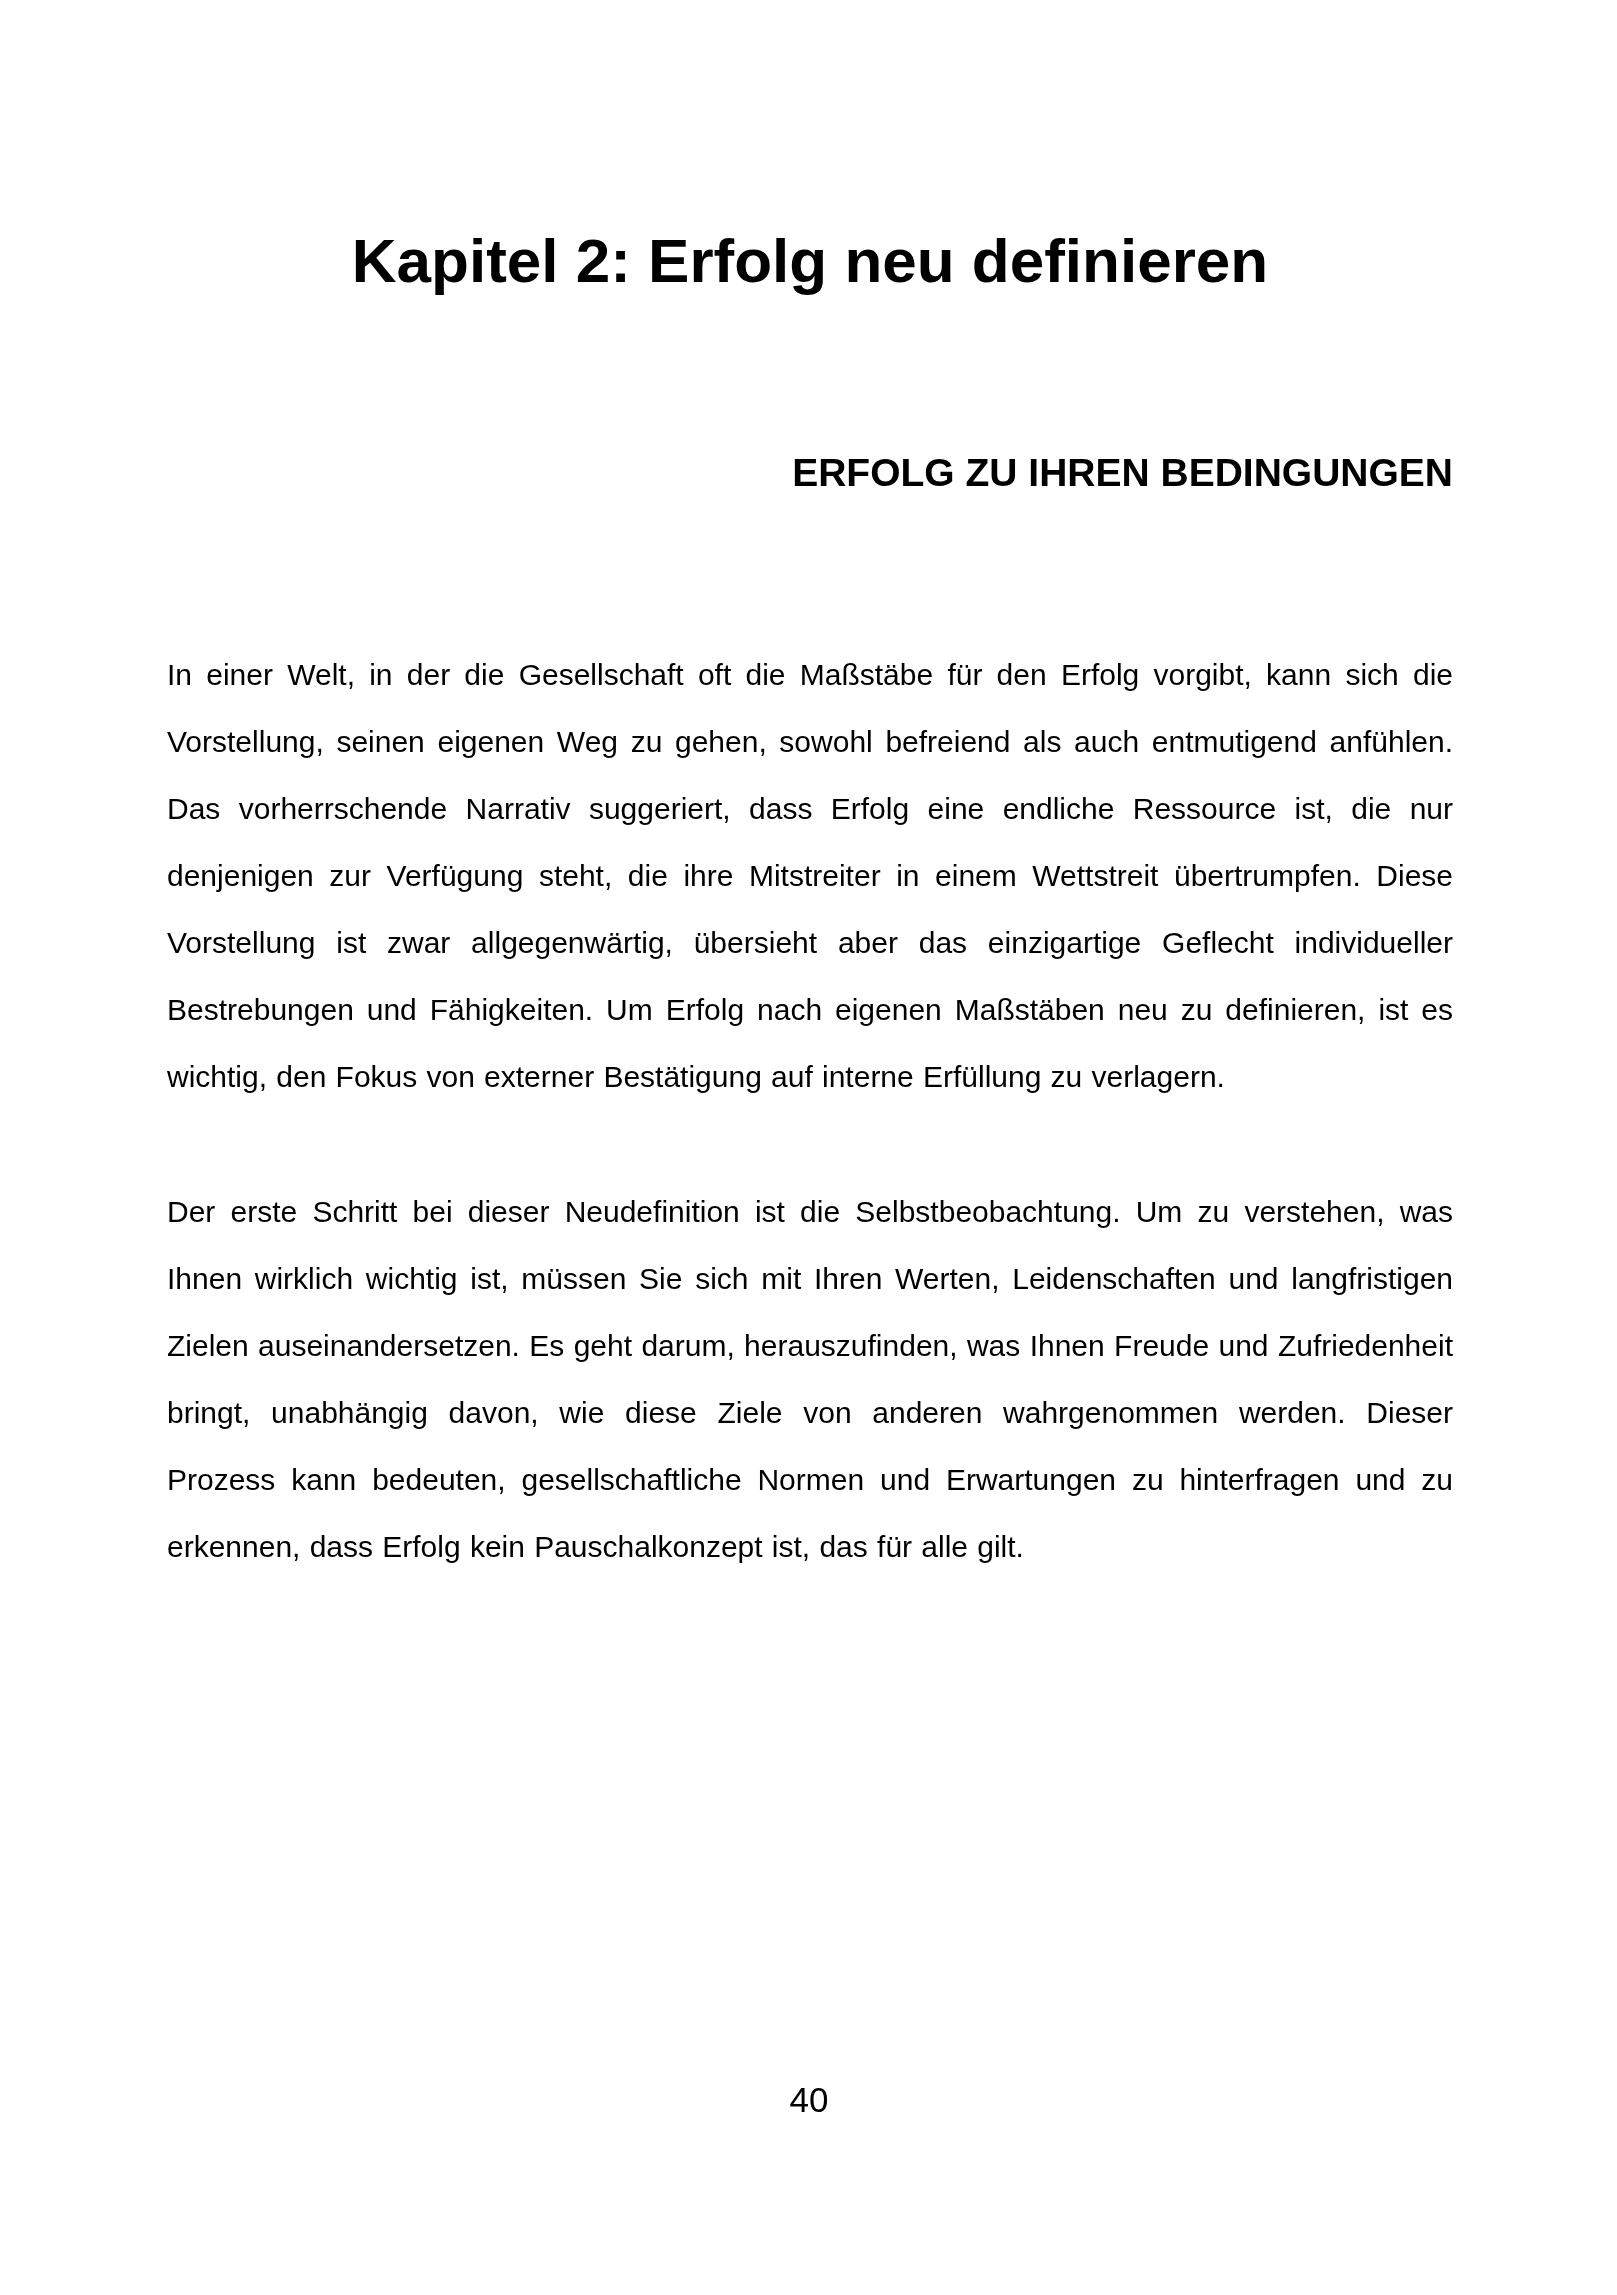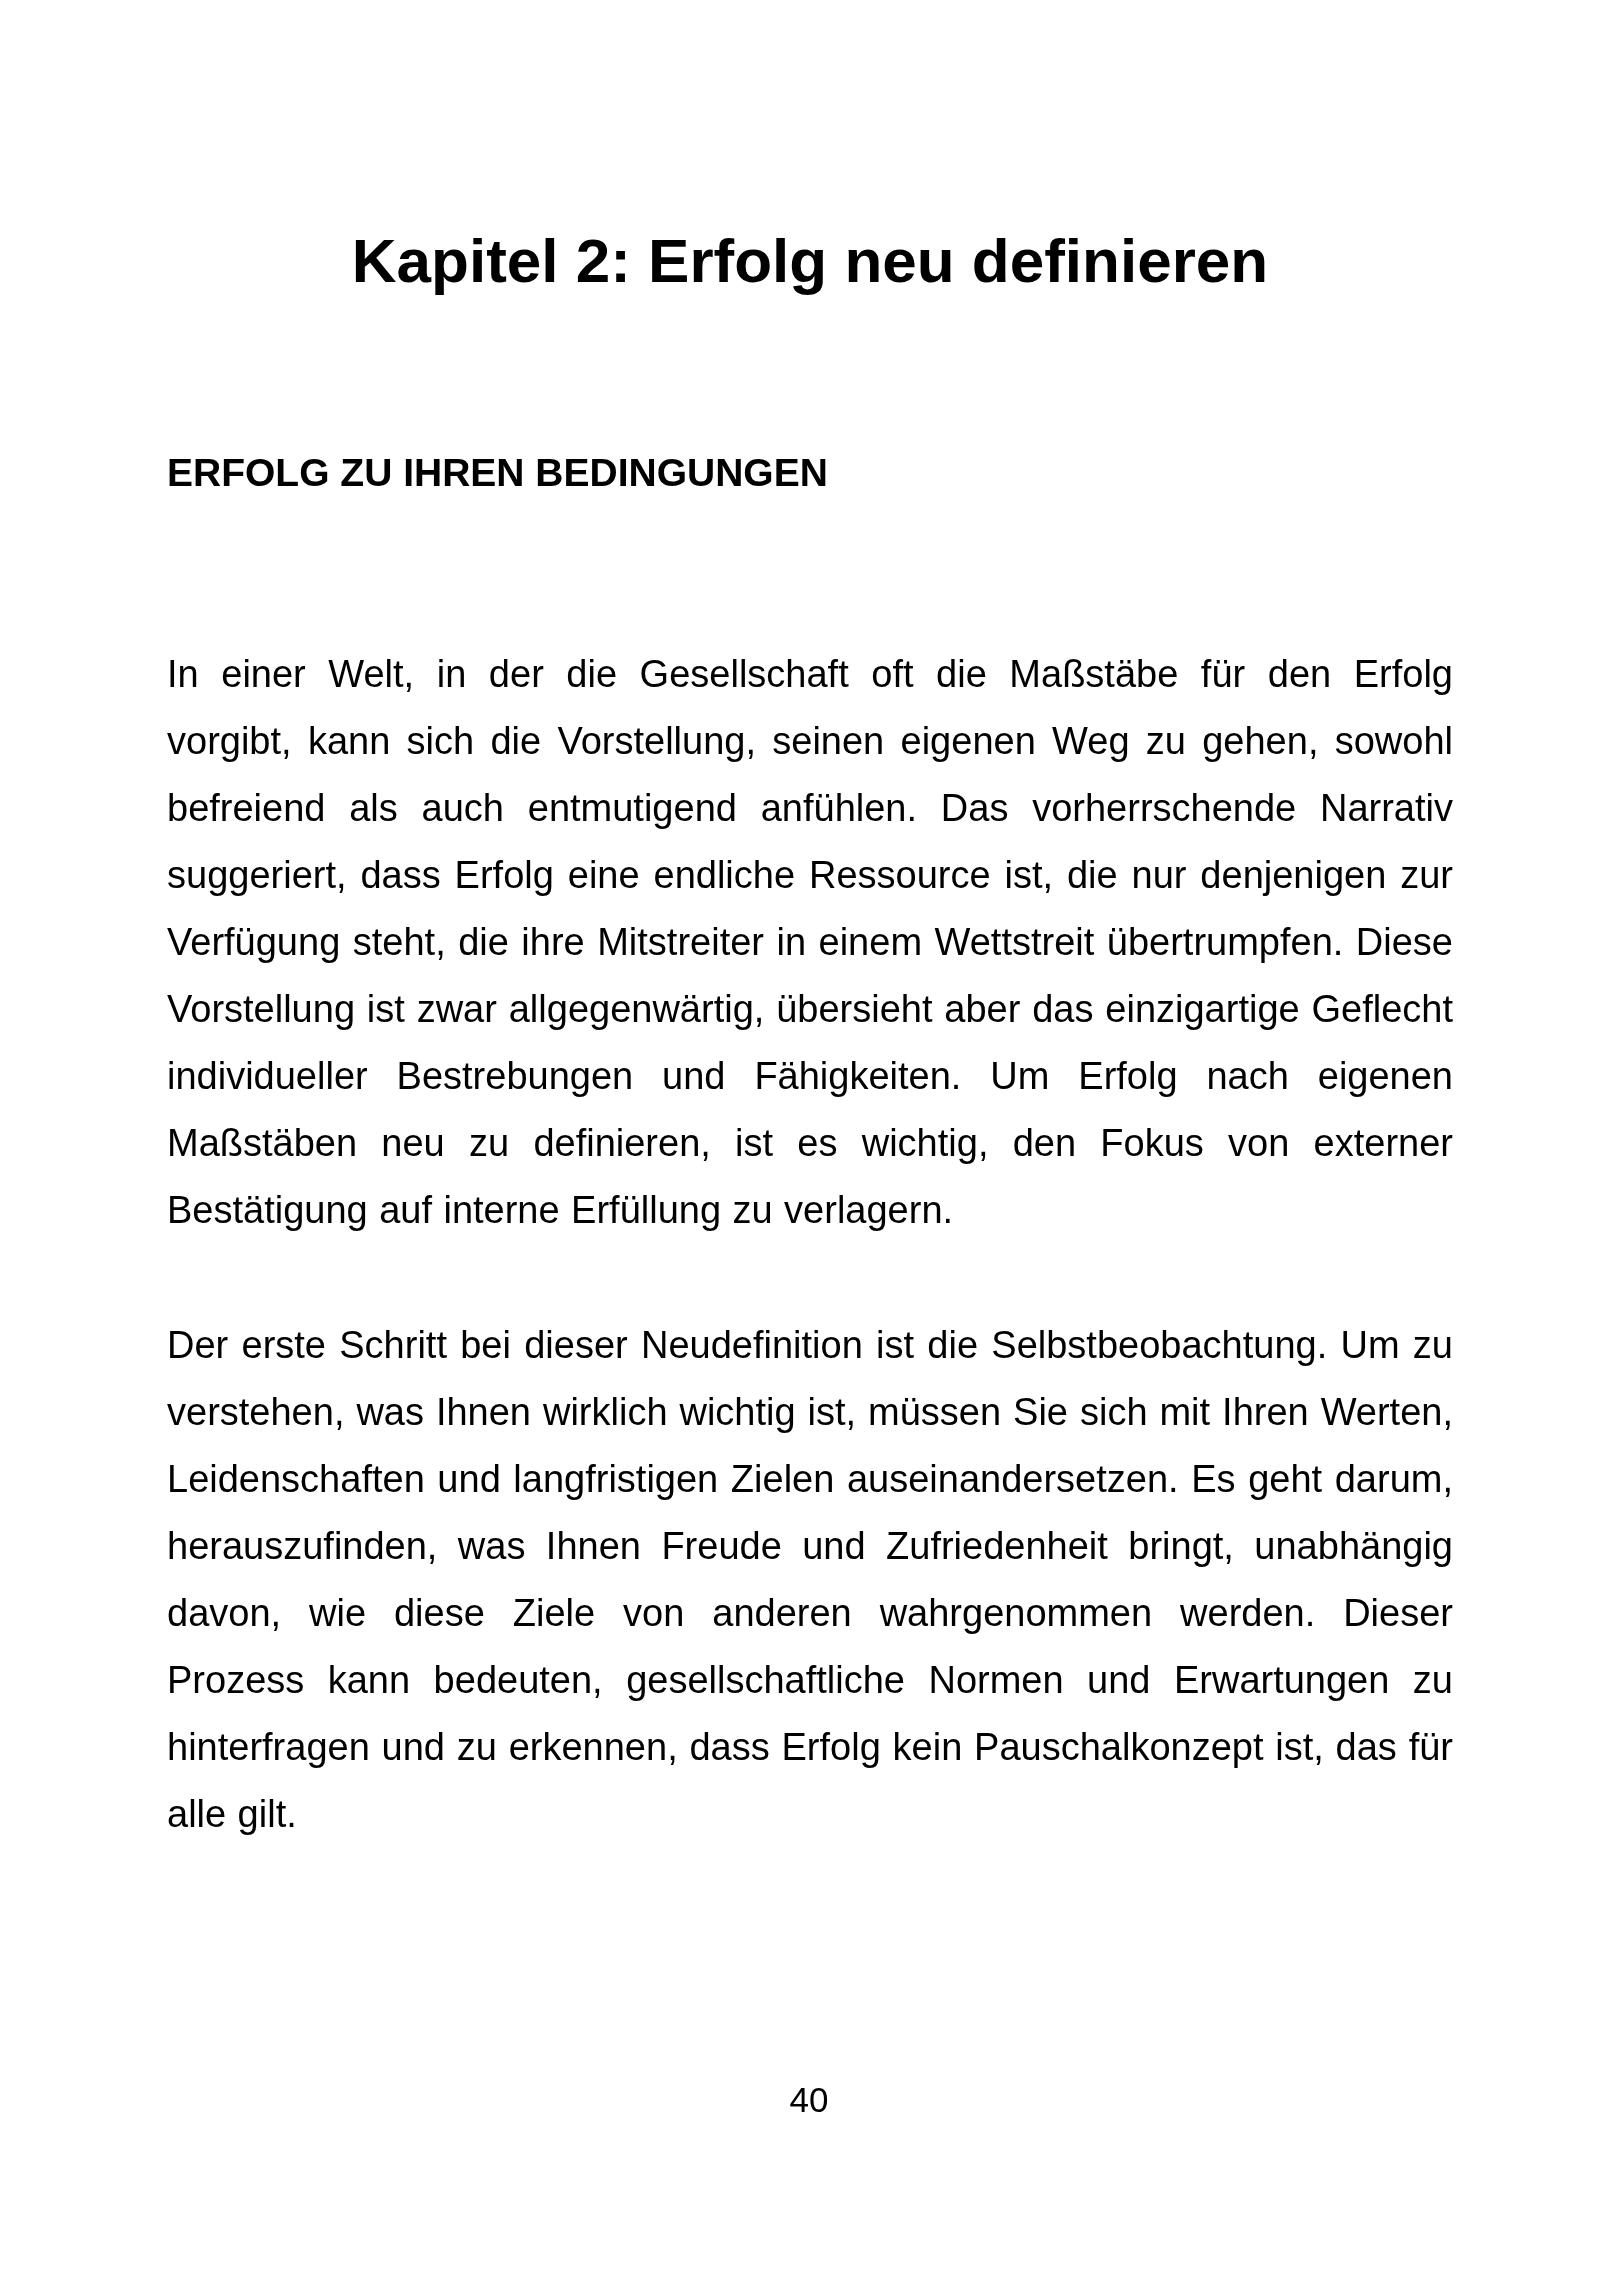--- a/index.html
+++ b/index.html
@@ -27,26 +27,26 @@
     font-weight: bold;
     text-align: center;
     line-height: 1.25;
     letter-spacing: 0;
   }
 
   .section-heading {
     margin-top: 148px;
     font-size: 39px;
     font-weight: bold;
-    text-align: left;
+    text-align: right;
     line-height: 1.3;
   }
 
   .body-paragraph {
-    font-size: 38px;
+    font-size: 30px;
     line-height: 67px;
     text-align: justify;
     text-align-last: left;
     word-spacing: 0.9px;
   }
 
   .body-paragraph.first {
     margin-top: 143px;
   }
 

